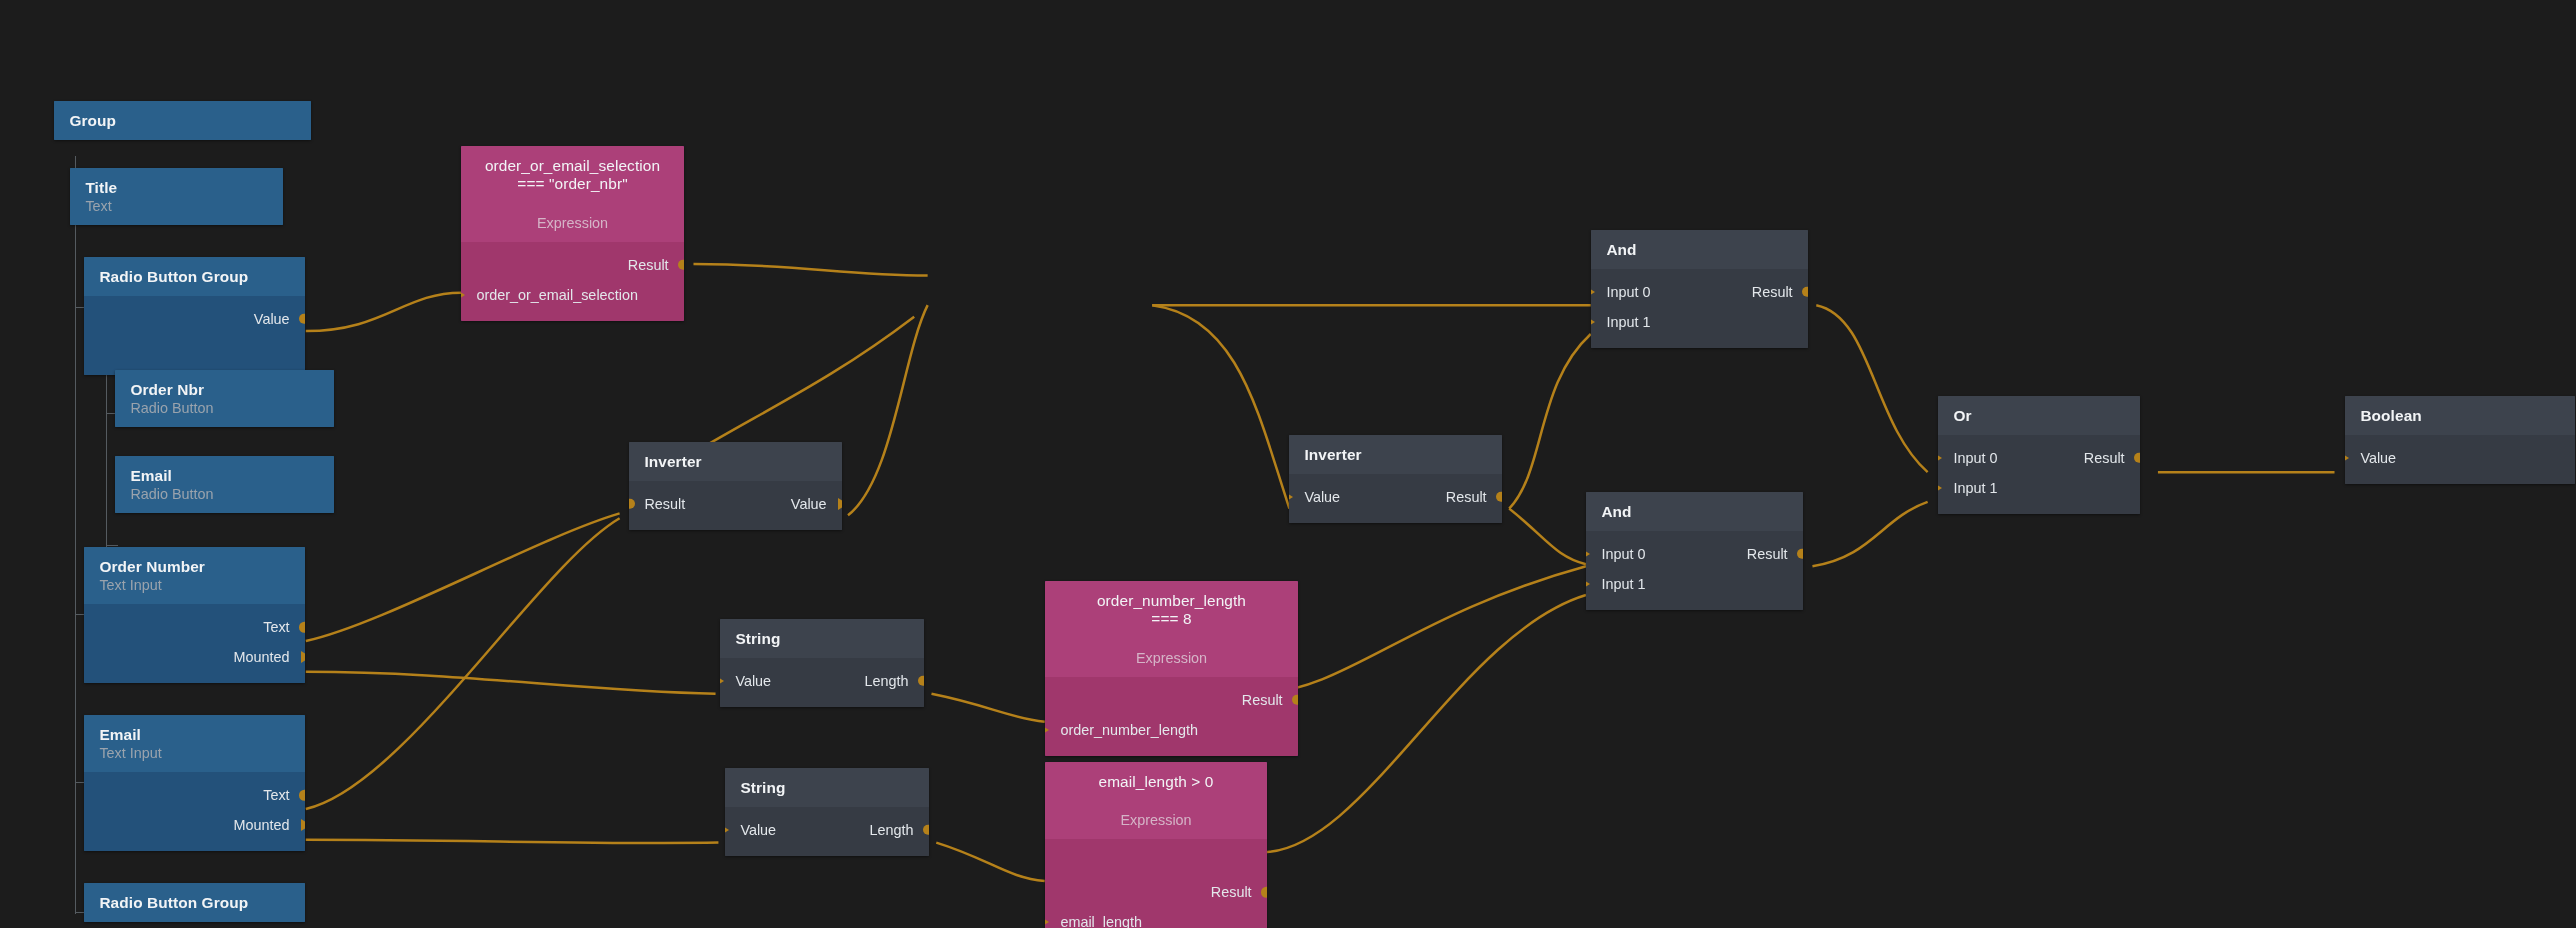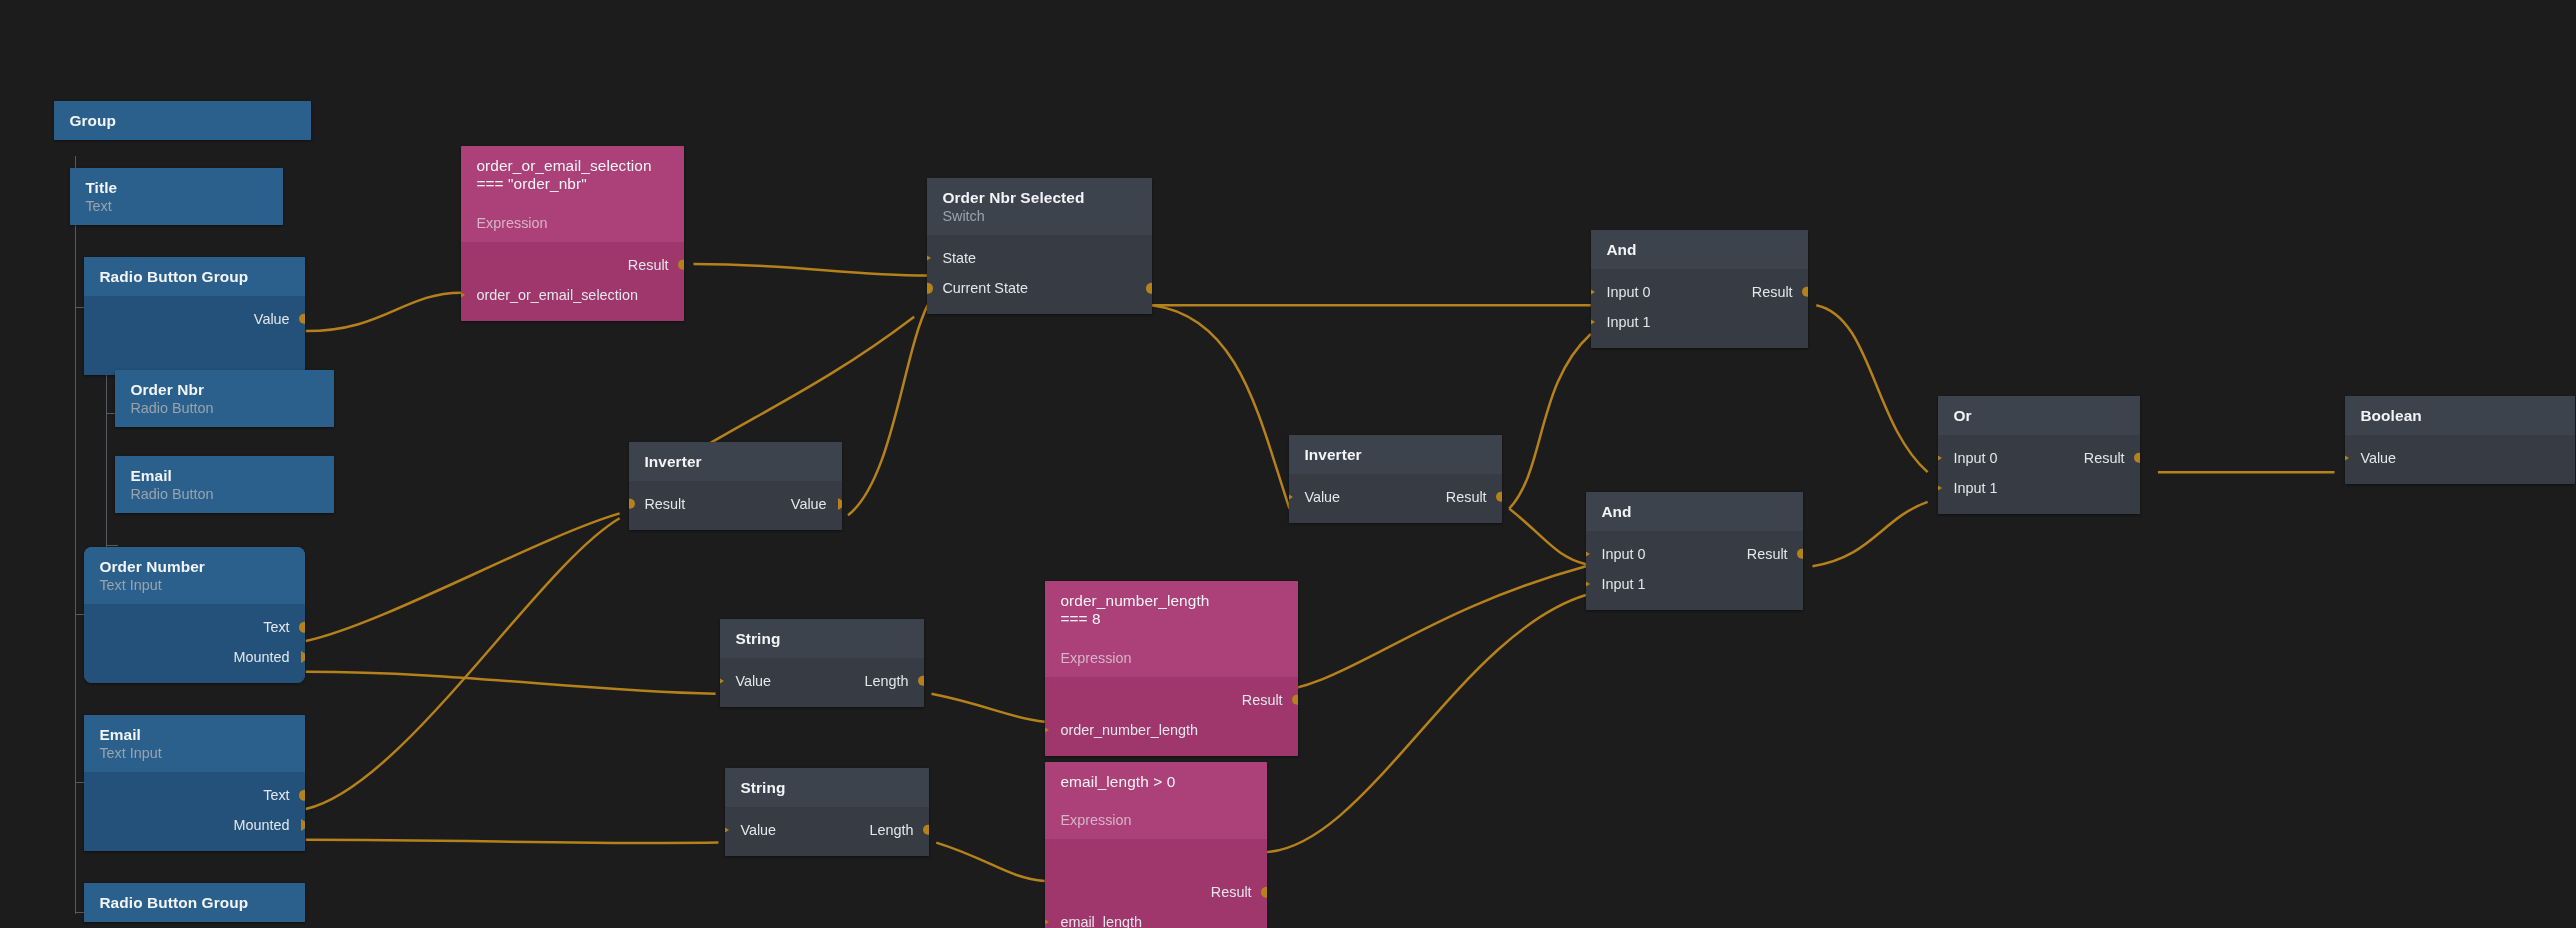--- a/index.html
+++ b/index.html
@@ -28,21 +28,21 @@
   .n-blue { background: #26587f; }
   .n-blue .hdr { background: #2a608b; }
   .n-blue .body { background: #23517a; }
 
   
   .n-dark { background: #3b4049; }
   .n-dark .hdr { background: #3d434d; }
   .n-dark .body { background: #363b44; }
 
   
-  .n-mag { background: #4c1d95; }
+  .n-mag { background: #4c1d95; text-align: center; }
   .n-mag .hdr { background: #ac4079; }
   .n-mag .body { background: #a0376c; }
   .n-mag .ttl { font-weight: normal; }
   .n-mag .sub { color: #d5b4c7; margin-top: 21px; }
 
   
   .port { position: absolute; top: 50%; transform: translateY(-50%); }
   .port.dot { width: 10.6px; height: 10.6px; border-radius: 50%; background: #b5811a; }
   .port.dot.l { left: -20px; }
   .port.dot.r { right: -20px; }
@@ -146,21 +146,21 @@
     </div>
   </div>
 
   <div class="node n-blue" style="left:115px; top:456px; width:219px;">
     <div class="hdr">
       <div class="ttl">Email</div>
       <div class="sub">Radio Button</div>
     </div>
   </div>
 
-  <div class="node n-blue" style="left:84px; top:547px; width:221px;border-radius:8px;">
+  <div class="node n-blue" style="left:84px; top:547px; width:221px;">
     <div class="hdr">
       <div class="ttl">Order Number</div>
       <div class="sub">Text Input</div>
     </div>
     <div class="body">
       <div class="row out">
         <span>Text</span>
         <span class="port dot r"></span>
       </div>
       <div class="row out">
@@ -240,58 +240,41 @@
         <span>Result</span>
         <span class="port dot r"></span>
       </div>
       <div class="row">
         <span class="port arrow l"></span>
         <span>email_length</span>
       </div>
     </div>
   </div>
 
-  <div class="node n-dark" style="left:927px; top:178px; width:225px;">
-    <div class="hdr">
-      <div class="ttl">Order Nbr Selected</div>
-      <div class="sub">Switch</div>
-    </div>
-    <div class="body">
-      <div class="row">
-        <span class="port arrow l"></span>
-        <span>State</span>
-      </div>
-      <div class="row">
+
+  <div class="node n-dark" style="left:629px; top:442px; width:213px;">
+    <div class="hdr">
+      <div class="ttl">Inverter</div>
+    </div>
+    <div class="body">
+      <div class="row both">
         <span class="port dot l"></span>
-        <span>Current State</span>
-        <span class="port dot r"></span>
-      </div>
-    </div>
-  </div>
-
-  <div class="node n-dark" style="left:629px; top:442px; width:213px;">
+        <span>Result</span>
+        <span>Value</span>
+        <span class="port arrow r"></span>
+      </div>
+    </div>
+  </div>
+
+  <div class="node n-dark" style="left:1289px; top:435px; width:213px;">
     <div class="hdr">
       <div class="ttl">Inverter</div>
     </div>
     <div class="body">
       <div class="row both">
-        <span class="port dot l"></span>
-        <span>Result</span>
-        <span>Value</span>
-        <span class="port arrow r"></span>
-      </div>
-    </div>
-  </div>
-
-  <div class="node n-dark" style="left:1289px; top:435px; width:213px;">
-    <div class="hdr">
-      <div class="ttl">Inverter</div>
-    </div>
-    <div class="body">
-      <div class="row both">
         <span class="port arrow l"></span>
         <span>Value</span>
         <span>Result</span>
         <span class="port dot r"></span>
       </div>
     </div>
   </div>
 
   <div class="node n-dark" style="left:720px; top:619px; width:204px;">
     <div class="hdr">

